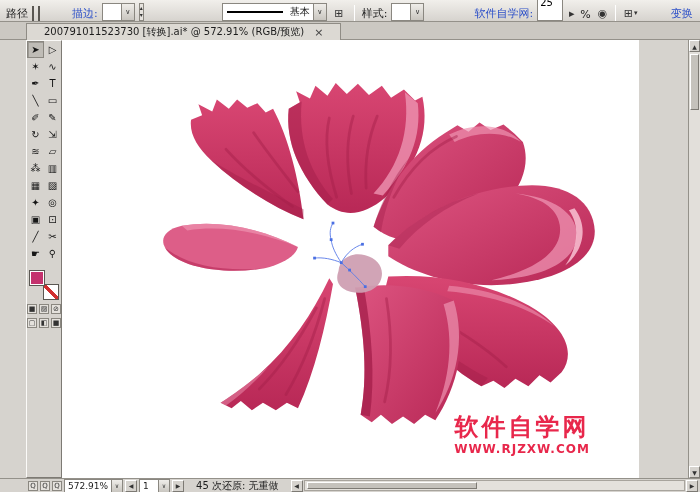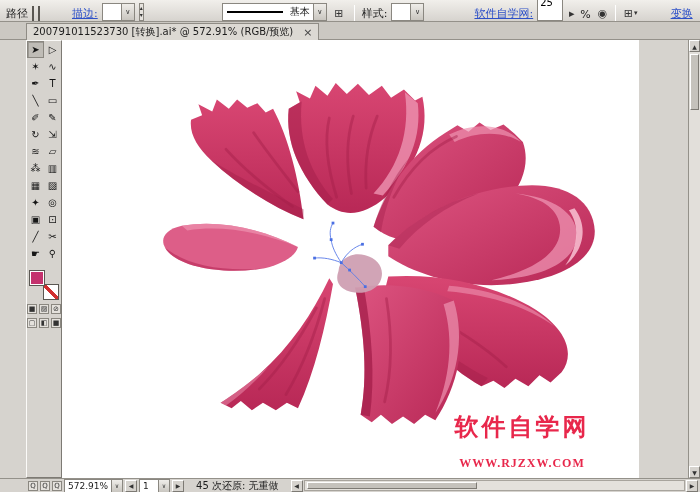--- a/index.html
+++ b/index.html
@@ -4,21 +4,21 @@
 <style>
   html,body{margin:0;padding:0;}
   .app{position:relative;width:700px;height:492px;background:var(--chrome,#d6d3ce);
        font-family:"DejaVu Sans","Liberation Sans",sans-serif;overflow:hidden;color:#1c1c1c;}
 
   
   .control-bar{position:absolute;left:0;top:0;width:100%;height:22px;box-sizing:border-box;
     display:flex;align-items:flex-end;gap:4px;padding:0 8px 0 6px;
     background:linear-gradient(#f1efeb,#d6d3ce);border-bottom:1px solid #94918a;font-size:11px;}
   .lbl{white-space:nowrap;}
-  .link{color:var(--link,#2d50c8);text-decoration:underline;cursor:pointer;white-space:nowrap;margin-left:28px;}
+  .link{color:var(--link,#2d50c8);cursor:pointer;white-space:nowrap;margin-left:28px;}
   .swatch{width:18px;height:13px;border:1px solid #5a5752;box-shadow:inset 0 0 0 1px #fff;display:inline-block;}
   .swatch.fill{background:var(--fill-swatch,#c4326d);}
   .swatch.stroke{background:linear-gradient(to top right,#fff 42%,#d03030 42%,#d03030 58%,#fff 58%);}
   .combo{display:inline-flex;align-items:center;height:16px;background:#fff;border:1px solid #8a8780;font-size:10px;}
   .combo .val{padding:0 3px;min-width:12px;white-space:nowrap;}
   .combo .dd{width:12px;align-self:stretch;background:linear-gradient(#efede9,#c9c6c0);
     border-left:1px solid #8a8780;font-size:7px;display:flex;align-items:center;justify-content:center;color:#333;}
   .stepper{display:inline-flex;flex-direction:column;width:11px;height:16px;border:1px solid #8a8780;
     background:#e6e3de;font-size:6px;line-height:7px;text-align:center;color:#333;}
   .sep{width:1px;height:16px;background:#a3a099;border-right:1px solid #fff;margin:0 3px;}
@@ -26,46 +26,46 @@
     gap:1px;font-size:11px;color:#333;cursor:pointer;}
   .icon-btn .tiny{font-size:7px;}
   .line-preview{width:56px;height:2px;background:#000;margin:0 4px;}
   .num-input{width:20px;height:12px;border:1px solid #8a8780;font-size:10px;
     font-family:inherit;padding:12px 2px;}
 
   
   .tab-bar{position:absolute;left:0;top:22px;width:100%;height:18px;box-sizing:border-box;
     background:#cbc8c2;border-bottom:1px solid #94918a;}
   .doc-tab{position:absolute;left:26px;top:1px;height:16px;display:inline-flex;align-items:center;gap:10px;
-    padding:0 6px;background:#dcd9d3;border:1px solid #8f8c85;border-bottom:none;font-size:10px;white-space:nowrap;}
+    padding:0 17px;background:#dcd9d3;border:1px solid #8f8c85;border-bottom:none;font-size:10px;white-space:nowrap;}
   .tab-close{font-size:11px;line-height:1;color:#444;cursor:pointer;}
 
   
   .toolbar{position:absolute;left:26px;top:40px;width:36px;bottom:14px;box-sizing:border-box;
     background:#d6d3ce;border:1px solid;border-color:#fbfaf8 #7d7a74 #7d7a74 #fbfaf8;}
   .tools{display:grid;grid-template-columns:17px 17px;}
   .tool{width:17px;height:17px;display:flex;align-items:center;justify-content:center;
     font-size:10px;color:#161616;cursor:pointer;border:1px solid transparent;box-sizing:border-box;}
   .tool.active{background:#bfbcb6;border:1px solid #8a8780;box-shadow:inset 1px 1px 0 #9c9993;}
   .swatch-area{position:relative;width:30px;height:30px;margin:8px auto 2px;}
   .sw-stroke{position:absolute;right:0;bottom:0;width:16px;height:16px;box-sizing:border-box;border:1px solid #5a5752;
     background:linear-gradient(to top right,#fff 42%,#d03030 42%,#d03030 58%,#fff 58%);}
   .sw-fill{position:absolute;left:0;top:0;width:16px;height:16px;box-sizing:border-box;
     background:var(--fill-swatch,#c4326d);border:1px solid #5a5752;box-shadow:0 0 0 1px #fff inset;}
   .mini-row{display:flex;justify-content:center;gap:2px;margin-top:4px;}
   .mini-btn{width:10px;height:10px;font-size:7px;display:flex;align-items:center;justify-content:center;
     border:1px solid #8a8780;background:#e4e1dc;color:#333;cursor:pointer;box-sizing:border-box;}
 
   
-  .canvas{position:absolute;left:62px;top:40px;width:577px;height:438px;background:#fff;overflow:hidden;font-family:Liberation Serif, serif;}
+  .canvas{position:absolute;left:62px;top:40px;width:577px;height:438px;background:#fff;overflow:hidden;}
   .art{position:absolute;inset:0;width:100%;height:100%;}
   .vein{stroke:var(--petal-dark,#a31e4a);stroke-width:3;fill:none;opacity:.45;stroke-linecap:round;}
   .watermark{position:absolute;left:388px;top:374px;width:144px;text-align:center;color:var(--watermark,#e8274b);}
   .wm-title{font-size:24px;font-weight:bold;letter-spacing:3px;line-height:1.1;}
-  .wm-url{font-size:12px;font-weight:bold;letter-spacing:1px;margin-top:16px;}
+  .wm-url{font-size:12px;font-weight:bold;letter-spacing:1px;margin-top:2px;}
 
   
   .vscroll{position:absolute;right:0;top:40px;width:12px;height:438px;box-sizing:border-box;
     background:#e2dfda;border-left:1px solid #94918a;display:flex;flex-direction:column;align-items:center;}
   .sb-btn{width:11px;height:12px;font-size:6px;display:flex;align-items:center;justify-content:center;
     background:#d6d3ce;border:1px solid;border-color:#fff #7d7a74 #7d7a74 #fff;box-sizing:border-box;color:#333;cursor:pointer;}
   .sb-thumb{width:9px;height:56px;background:#c5c2bc;border:1px solid;border-color:#fff #7d7a74 #7d7a74 #fff;
     box-sizing:border-box;margin-top:2px;cursor:grab;}
   .vspacer{flex:1;}
 

